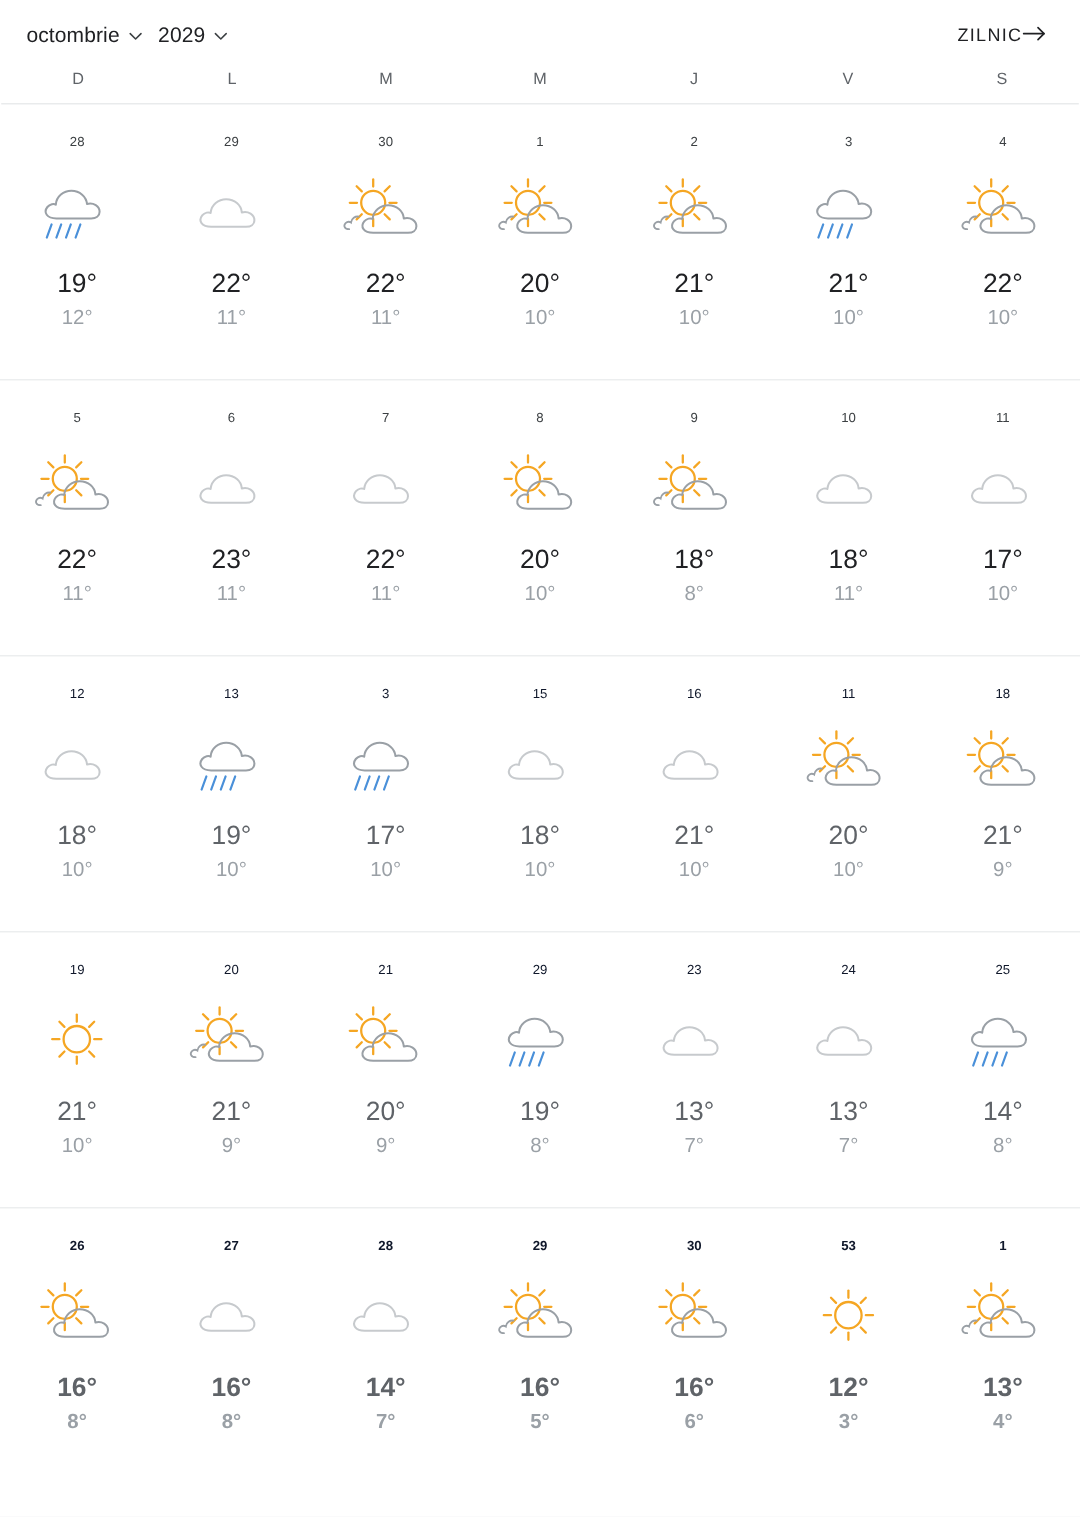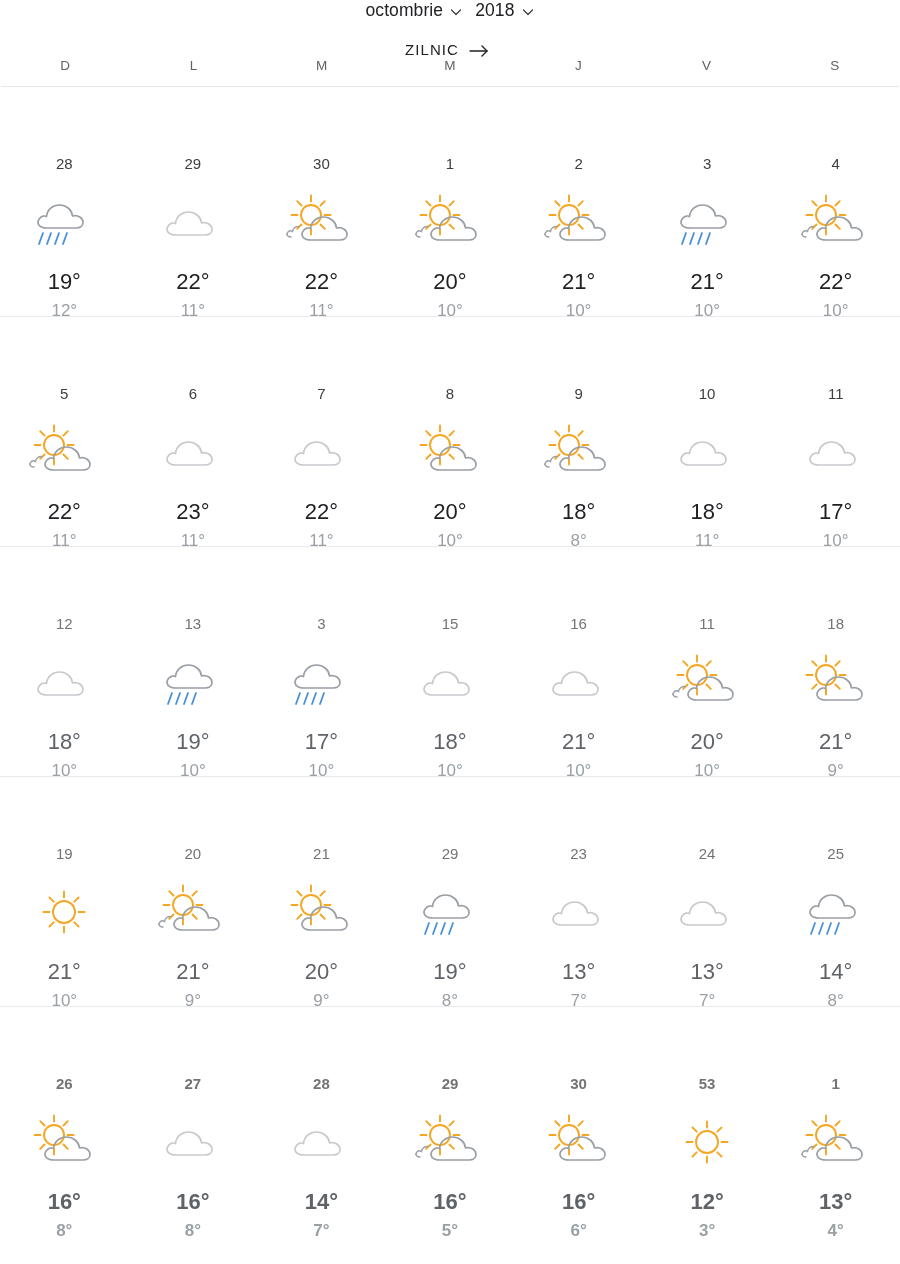--- a/index.html
+++ b/index.html
@@ -15,21 +15,20 @@
     position: relative;
     overflow: hidden;
   }
   
   .header {
     height: 58px;
     display: flex;
     align-items: center;
     padding: 0 22px 0 22px;
     justify-content: space-between;
-    flex-direction: column;
   }
   .month-select {
     display: flex;
     align-items: center;
     gap: 4px;
     cursor: pointer;
   }
   .month-label, .year-label {
     font-size: 17.5px;
     color: #202124;
@@ -39,22 +38,21 @@
   .year-label { margin-left: 8px; margin-right: 2px; }
   .chev {
     width: 14px; height: 14px;
     display: inline-block;
     position: relative;
     top: 1px;
   }
   .chev svg { display: block; }
   .daily-link {
     display: flex;
-    align-items: flex-end;
-    gap: 10px;
+    align-items: flex-start;
     cursor: pointer;
     margin-right: 6px;
   }
   .daily-text {
     font-size: 15px;
     letter-spacing: 1.1px;
     color: #202124;
   }
   .arrow-icon svg { display: block; }
 
@@ -81,25 +79,24 @@
     height: 230px;
   }
   .week:last-child { border-bottom: none; font-weight: bold; }
   .cell {
     display: flex;
     flex-direction: column;
     align-items: center;
     padding-top: 27px;
   }
   .daynum {
-    font-size: 15px;
+    font-size: 11px;
     color: #3c4043;
     line-height: 1;
     margin-bottom: 0;
-    margin-top: 42px;
   }
   .icon-wrap {
     height: 86px;
     width: 92px;
     display: flex;
     align-items: center;
     justify-content: center;
     margin-top: 8px;
   }
   .hi {
@@ -107,38 +104,38 @@
     color: #202124;
     line-height: 1;
     margin-top: 6px;
   }
   .lo {
     font-size: 17px;
     color: #9aa0a6;
     line-height: 1;
     margin-top: 9px;
   }
-  .faded .daynum { color: #737373; }
+  .faded .daynum { color: #0f172a; }
   .faded .hi { color: #5f6368; }
   .dim-icon { opacity: .55; }
 </style>
 </head>
 <body>
 
 <div class="page">
 
   <div class="header">
     <div class="month-select">
       <span class="month-label">octombrie</span>
       <span class="chev">
         <svg width="14" height="14" viewBox="0 0 14 14">
             <path d="M2.5 5 L7 9.5 L11.5 5" fill="none" stroke="#3c4043" stroke-width="1.3" stroke-linecap="round" stroke-linejoin="round"></path>
           </svg>
       </span>
-      <span class="year-label">2018</span>
+      <span class="year-label">2029</span>
       <span class="chev">
         <svg width="14" height="14" viewBox="0 0 14 14">
             <path d="M2.5 5 L7 9.5 L11.5 5" fill="none" stroke="#3c4043" stroke-width="1.3" stroke-linecap="round" stroke-linejoin="round"></path>
           </svg>
       </span>
     </div>
     <div class="daily-link">
       <span class="daily-text">ZILNIC</span>
       <span class="arrow-icon">
         <svg width="20" height="14" viewBox="0 0 20 14">

